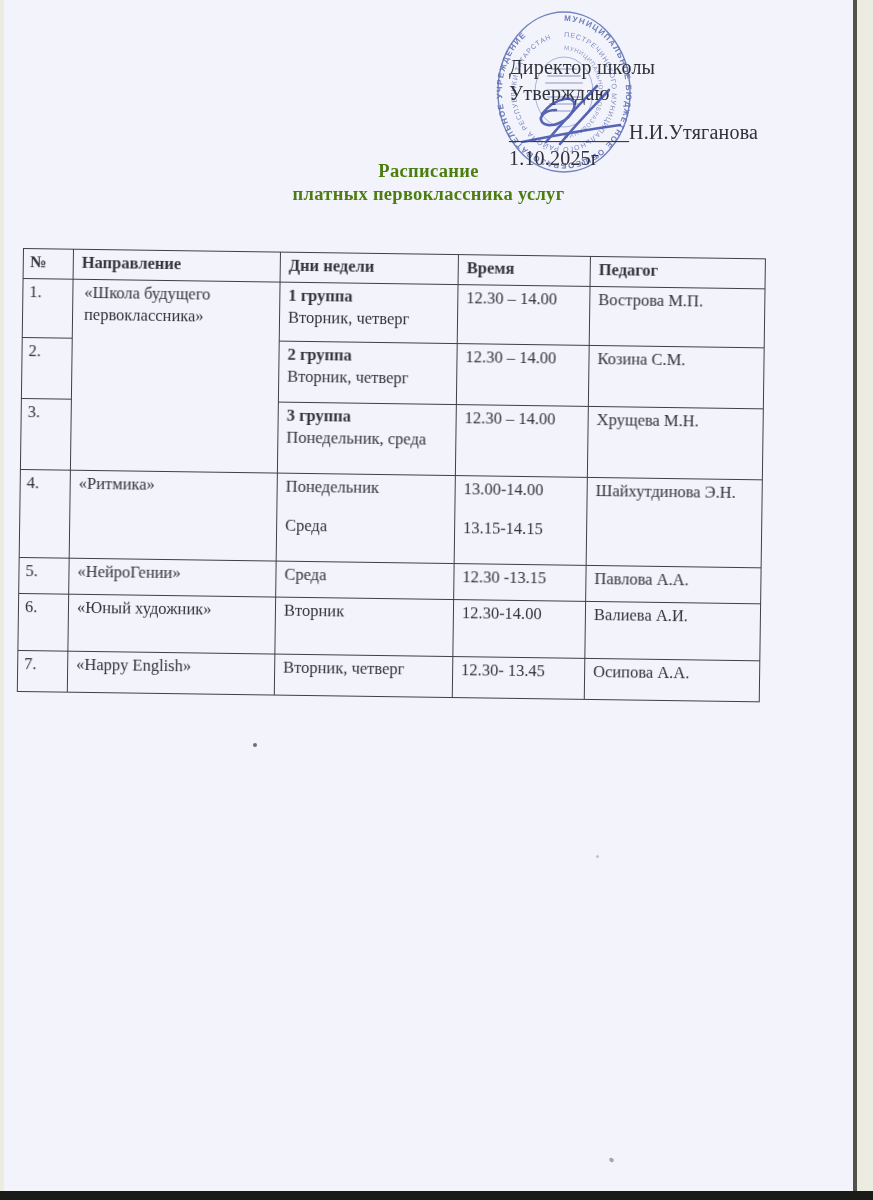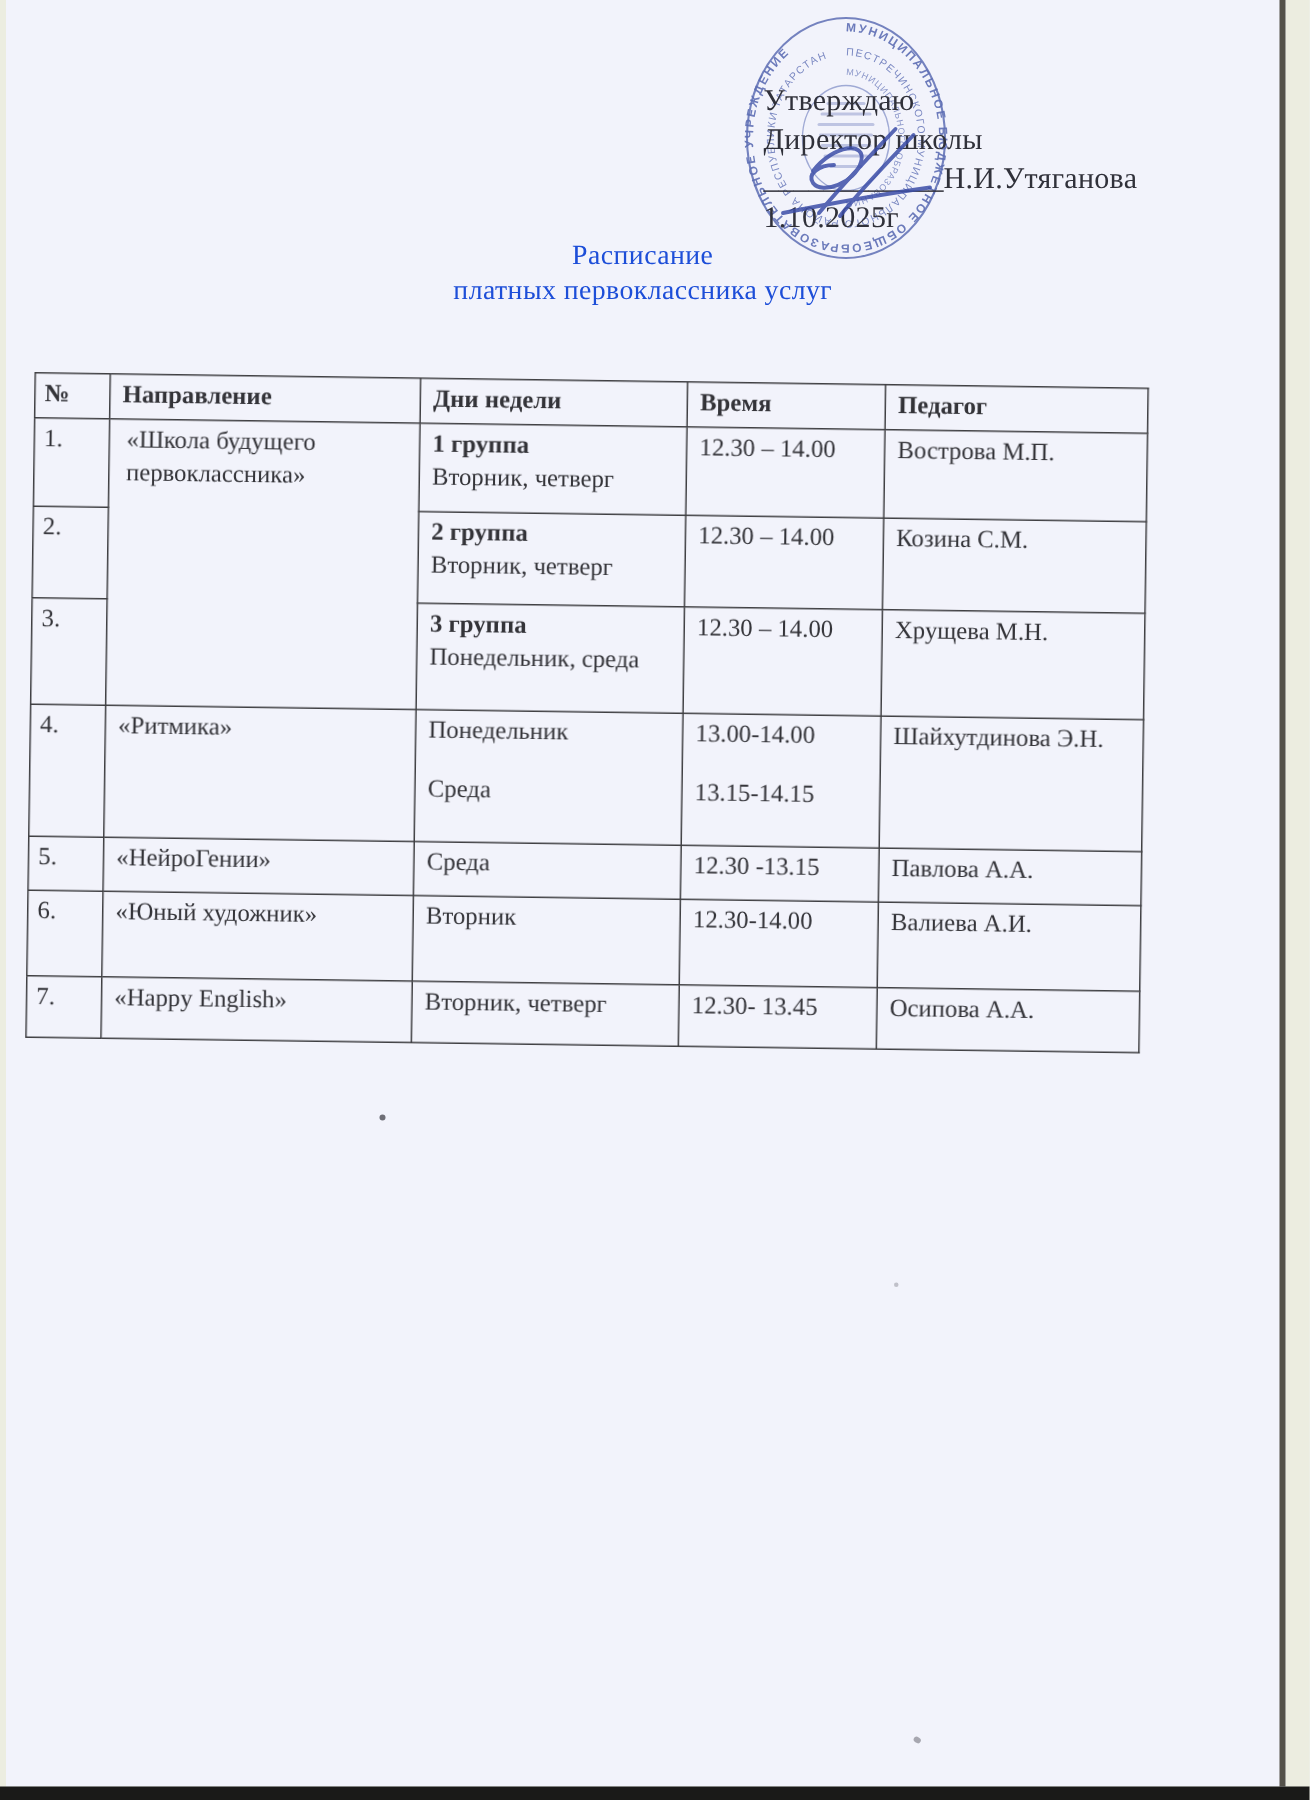--- a/index.html
+++ b/index.html
@@ -7,28 +7,28 @@
   .page{position:absolute;left:4px;top:0;width:849px;height:1191px;
     background:#f2f3fb;border-right:4px solid #54524a;}
   .bottom-edge{position:absolute;left:0;top:1191px;width:873px;height:9px;background:#1a1a18;}
 
   
   .stamp{position:absolute;left:485px;top:8px;width:150px;height:168px;opacity:.92;}
 
   
   .approval{position:absolute;left:505px;top:54px;width:300px;font-size:20px;
     color:#30313a;line-height:26px;letter-spacing:.2px;}
-  .appr-nameline{white-space:nowrap;}
+  .appr-nameline{white-space:nowrap;margin-top:13px;}
   .appr-underscores{letter-spacing:0;}
   .appr-date{}
   .signature{position:absolute;left:508px;top:80px;width:120px;height:70px;z-index:3;}
 
   
   .title{position:absolute;left:0;top:160px;width:849px;text-align:center;
-    font-weight:normal;font-size:18.5px;line-height:23px;color:#1d4ed8;letter-spacing:.3px;}
+    font-weight:bold;font-size:18.5px;line-height:23px;color:#4d7c0f;letter-spacing:.3px;}
 
   
   .table-wrap{position:absolute;left:19px;top:248px;transform:rotate(0.8deg);
     transform-origin:0 0;filter:blur(0.2px);}
   table{border-collapse:collapse;table-layout:fixed;width:742px;
     font-size:16.5px;color:#333338;}
   td,th{border:1.5px solid #3f3f42;vertical-align:top;padding:2px 8px 2px 8px;
     text-align:left;font-weight:normal;line-height:1.32;}
   th{font-weight:bold;}
   .c-num{padding-left:6px;}
@@ -74,22 +74,22 @@
         <rect x="56" y="74" width="38" height="2" rx="1"></rect>
         <rect x="57" y="81" width="36" height="2" rx="1"></rect>
         <rect x="58" y="88" width="34" height="2" rx="1"></rect>
         <rect x="60" y="95" width="30" height="2" rx="1"></rect>
         <rect x="64" y="102" width="22" height="2" rx="1"></rect>
       </g>
     </g>
   </svg>
 
   <div class="approval">
+    <div>Директор школы</div>
     <div>Утверждаю</div>
-    <div>Директор школы</div>
     <div class="appr-nameline">
       <span class="appr-underscores">____________</span><span>Н.И.Утяганова</span>
     </div>
     <div class="appr-date">1.10.2025г</div>
   </div>
 
   <svg class="signature" viewBox="0 0 120 70" xmlns="http://www.w3.org/2000/svg">
     <g fill="none" stroke="#3c4ea8" stroke-width="2.6" stroke-linecap="round" opacity="0.85">
       <path d="M 85,6 C 70,22 52,40 34,62"></path>
       <path d="M 97,10 C 82,26 64,44 48,64"></path>

